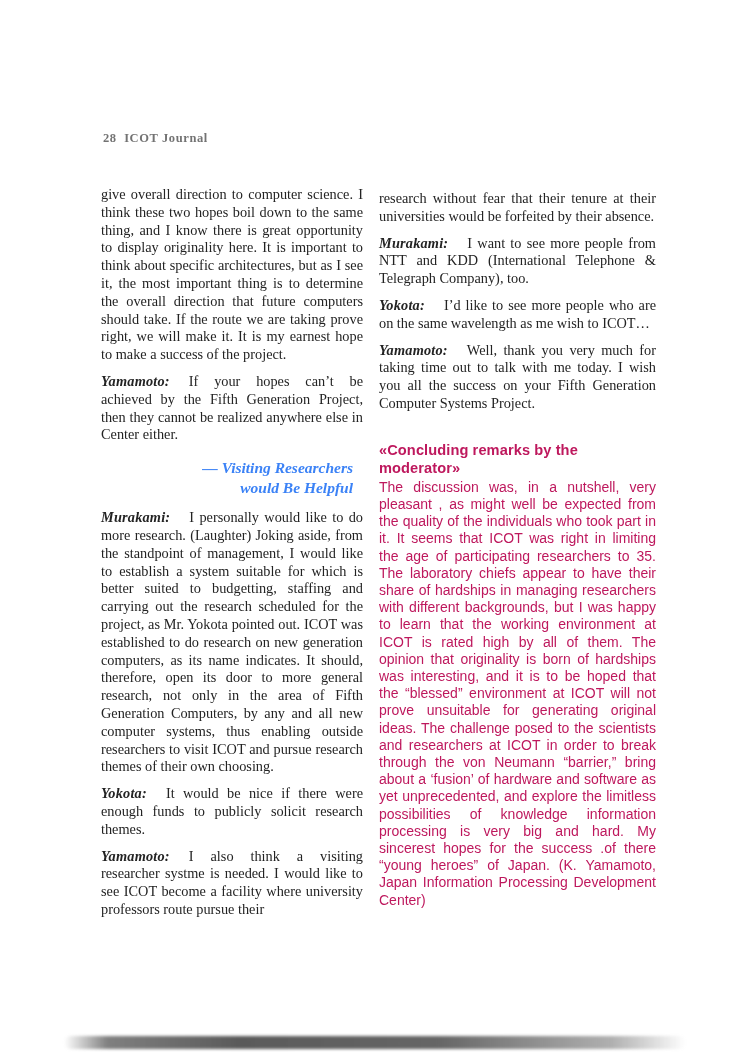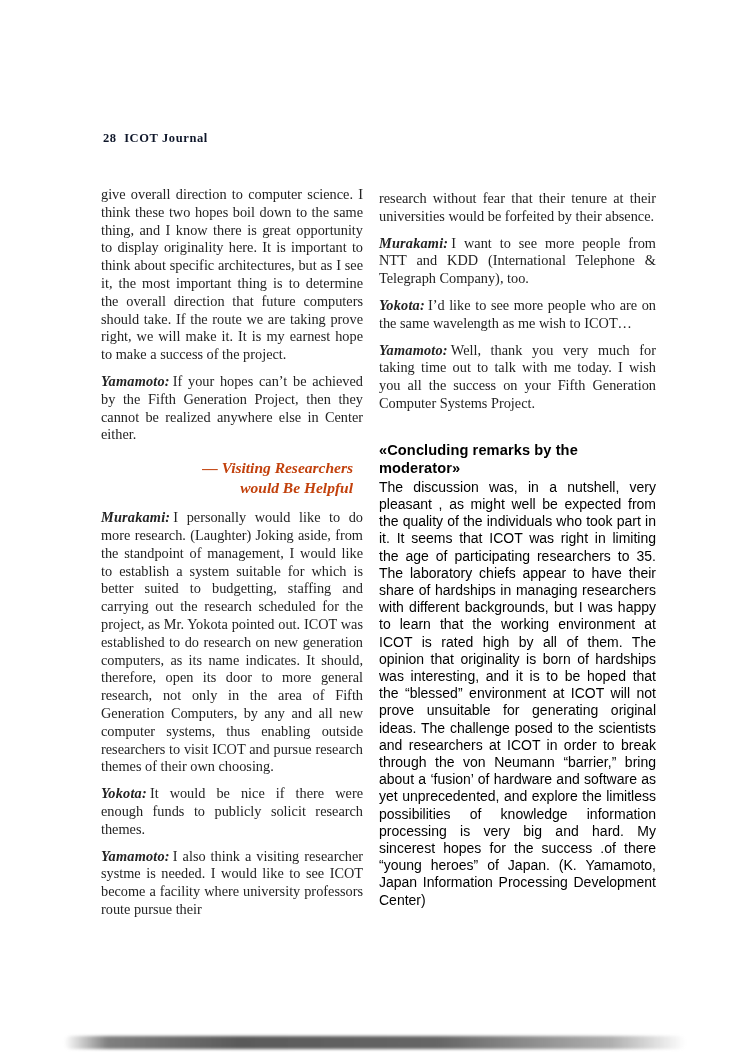--- a/index.html
+++ b/index.html
@@ -5,38 +5,38 @@
   html, body { margin:0; padding:0; background:#ffffff; }
   .page {
     position:relative; width:750px; height:1054px;
     background:#ffffff; overflow:hidden;
     font-family:"Liberation Serif", serif;
     color:#232323;
   }
   .running-header {
     position:absolute; left:103px; top:131px;
     font-size:12.5px; font-weight:bold; letter-spacing:0.6px;
-    white-space:pre; color:#0f172a;
+    white-space:pre; color:#737373;
   }
   .col {
     position:absolute; text-align:justify;
     font-size:14.3px; line-height:17.8px;
   }
   .col-left  { left:101px; top:186px; width:262px; }
   .col-right { left:379px; top:190px; width:277px; }
   .para { margin:0 0 9px 0; }
   .para:last-child { margin-bottom:0; }
-  .speaker { font-weight:bold; font-style:italic; margin-right:3px; letter-spacing:0.2px; }
+  .speaker { font-weight:bold; font-style:italic; margin-right:19px; letter-spacing:0.2px; }
   .heading {
     font-weight:bold; font-style:italic;
     font-size:15.5px; line-height:19.5px;
     text-align:right; padding-right:10px;
-    margin:14px 0 12px 0; color:#c2410c;
+    margin:14px 0 12px 0; color:#3b82f6;
   }
-  .section { margin-top:28px; font-family:"Liberation Sans", sans-serif; color:#000000; }
+  .section { margin-top:28px; font-family:"Liberation Sans", sans-serif; color:#be185d; }
   .section-heading {
     font-weight:bold; font-size:14.6px; line-height:18px;
     text-align:left; margin:0 0 2px 0; letter-spacing:0.1px;
   }
   .section-body { font-size:14px; line-height:17.2px; text-align:justify; }
   .scan-bar {
     position:absolute; left:64px; top:1036px; width:622px; height:13px;
     border-radius:7px;
     background:linear-gradient(90deg,
       rgba(130,130,130,0) 0%,

